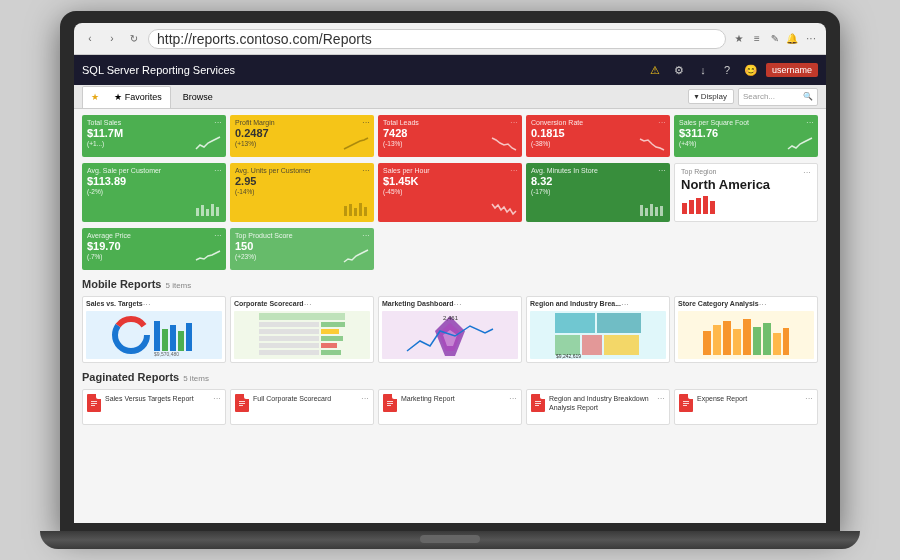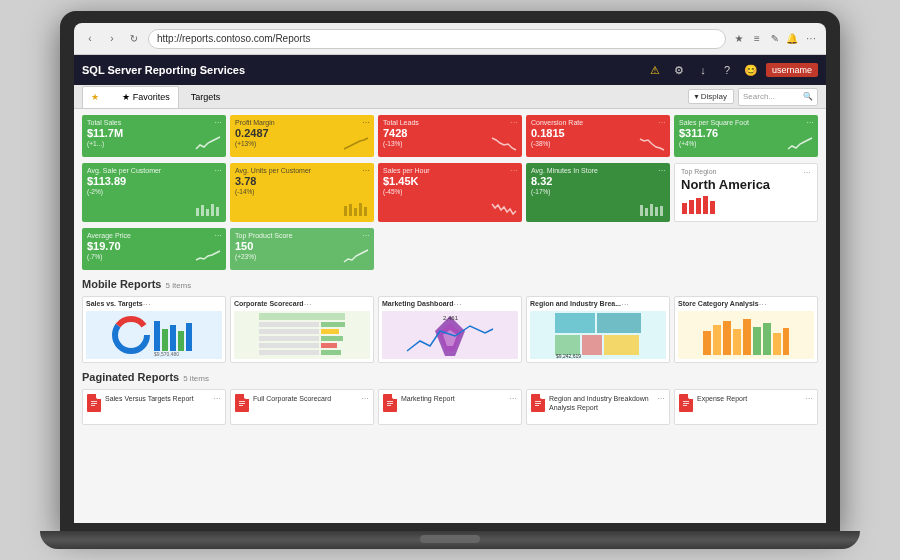--- a/index.html
+++ b/index.html
@@ -70,21 +70,21 @@
       color: #666;
       font-size: 10px;
       cursor: pointer;
     }
     .browser-address {
       flex: 1;
       height: 20px;
       background: #fff;
       border: 1px solid #ccc;
       border-radius: 10px;
-      font-size: 10px;
+      font-size: 14px;
       color: #333;
       display: flex;
       align-items: center;
       padding: 0 8px;
     }
     .browser-icons {
       display: flex;
       gap: 4px;
     }
     .browser-icon {
@@ -111,21 +111,21 @@
       background: #1a1a2e;
       height: 30px;
       display: flex;
       align-items: center;
       padding: 0 8px;
       gap: 8px;
     }
     .ssrs-title {
       color: #fff;
       font-size: 11px;
-      font-weight: 700;
+      font-weight: 400;
       flex: 1;
     }
     .ssrs-topbar-icons {
       display: flex;
       gap: 6px;
       align-items: center;
     }
     .ssrs-topbar-icon {
       color: #ccc;
       font-size: 11px;
@@ -407,24 +407,24 @@
             <span class="ssrs-topbar-icon">↓</span>
             <span class="ssrs-topbar-icon">?</span>
             <span class="ssrs-topbar-icon">😊</span>
             <span class="ssrs-username">username</span>
           </div>
         </div>
 
         <div class="ssrs-navbar">
           <div class="nav-tab active">
             <span class="nav-tab-star">★</span>
-            <span style="margin-left:20px;">★ Favorites</span>
+            <span style="margin-left:12px;">★ Favorites</span>
           </div>
           <div class="nav-tab">
-            <span>Targets</span>
+            <span>Browse</span>
           </div>
           <div class="nav-spacer"></div>
           <div class="display-btn">
             <span>▾ Display</span>
           </div>
           <div class="search-box">
             <span>Search...</span>
             <span style="margin-left:auto;font-size:8px;">🔍</span>
           </div>
         </div>
@@ -497,21 +497,21 @@
                 <rect x="7" y="5" width="3" height="11" fill="rgba(255,255,255,0.6)"></rect>
                 <rect x="12" y="9" width="3" height="7" fill="rgba(255,255,255,0.6)"></rect>
                 <rect x="17" y="4" width="3" height="12" fill="rgba(255,255,255,0.6)"></rect>
                 <rect x="22" y="7" width="3" height="9" fill="rgba(255,255,255,0.6)"></rect>
               </svg>
             </div>
 
             <div class="kpi-tile yellow">
               <div class="kpi-dots">···</div>
               <div class="kpi-label">Avg. Units per Customer</div>
-              <div class="kpi-value">3.78</div>
+              <div class="kpi-value">2.95</div>
               <div class="kpi-change">(-14%)</div>
               <svg class="sparkline kpi-sparkline" viewBox="0 0 28 18">
                 <rect x="2" y="6" width="3" height="10" fill="rgba(100,80,0,0.4)"></rect>
                 <rect x="7" y="4" width="3" height="12" fill="rgba(100,80,0,0.4)"></rect>
                 <rect x="12" y="8" width="3" height="8" fill="rgba(100,80,0,0.4)"></rect>
                 <rect x="17" y="3" width="3" height="13" fill="rgba(100,80,0,0.4)"></rect>
                 <rect x="22" y="7" width="3" height="9" fill="rgba(100,80,0,0.4)"></rect>
               </svg>
             </div>
 

